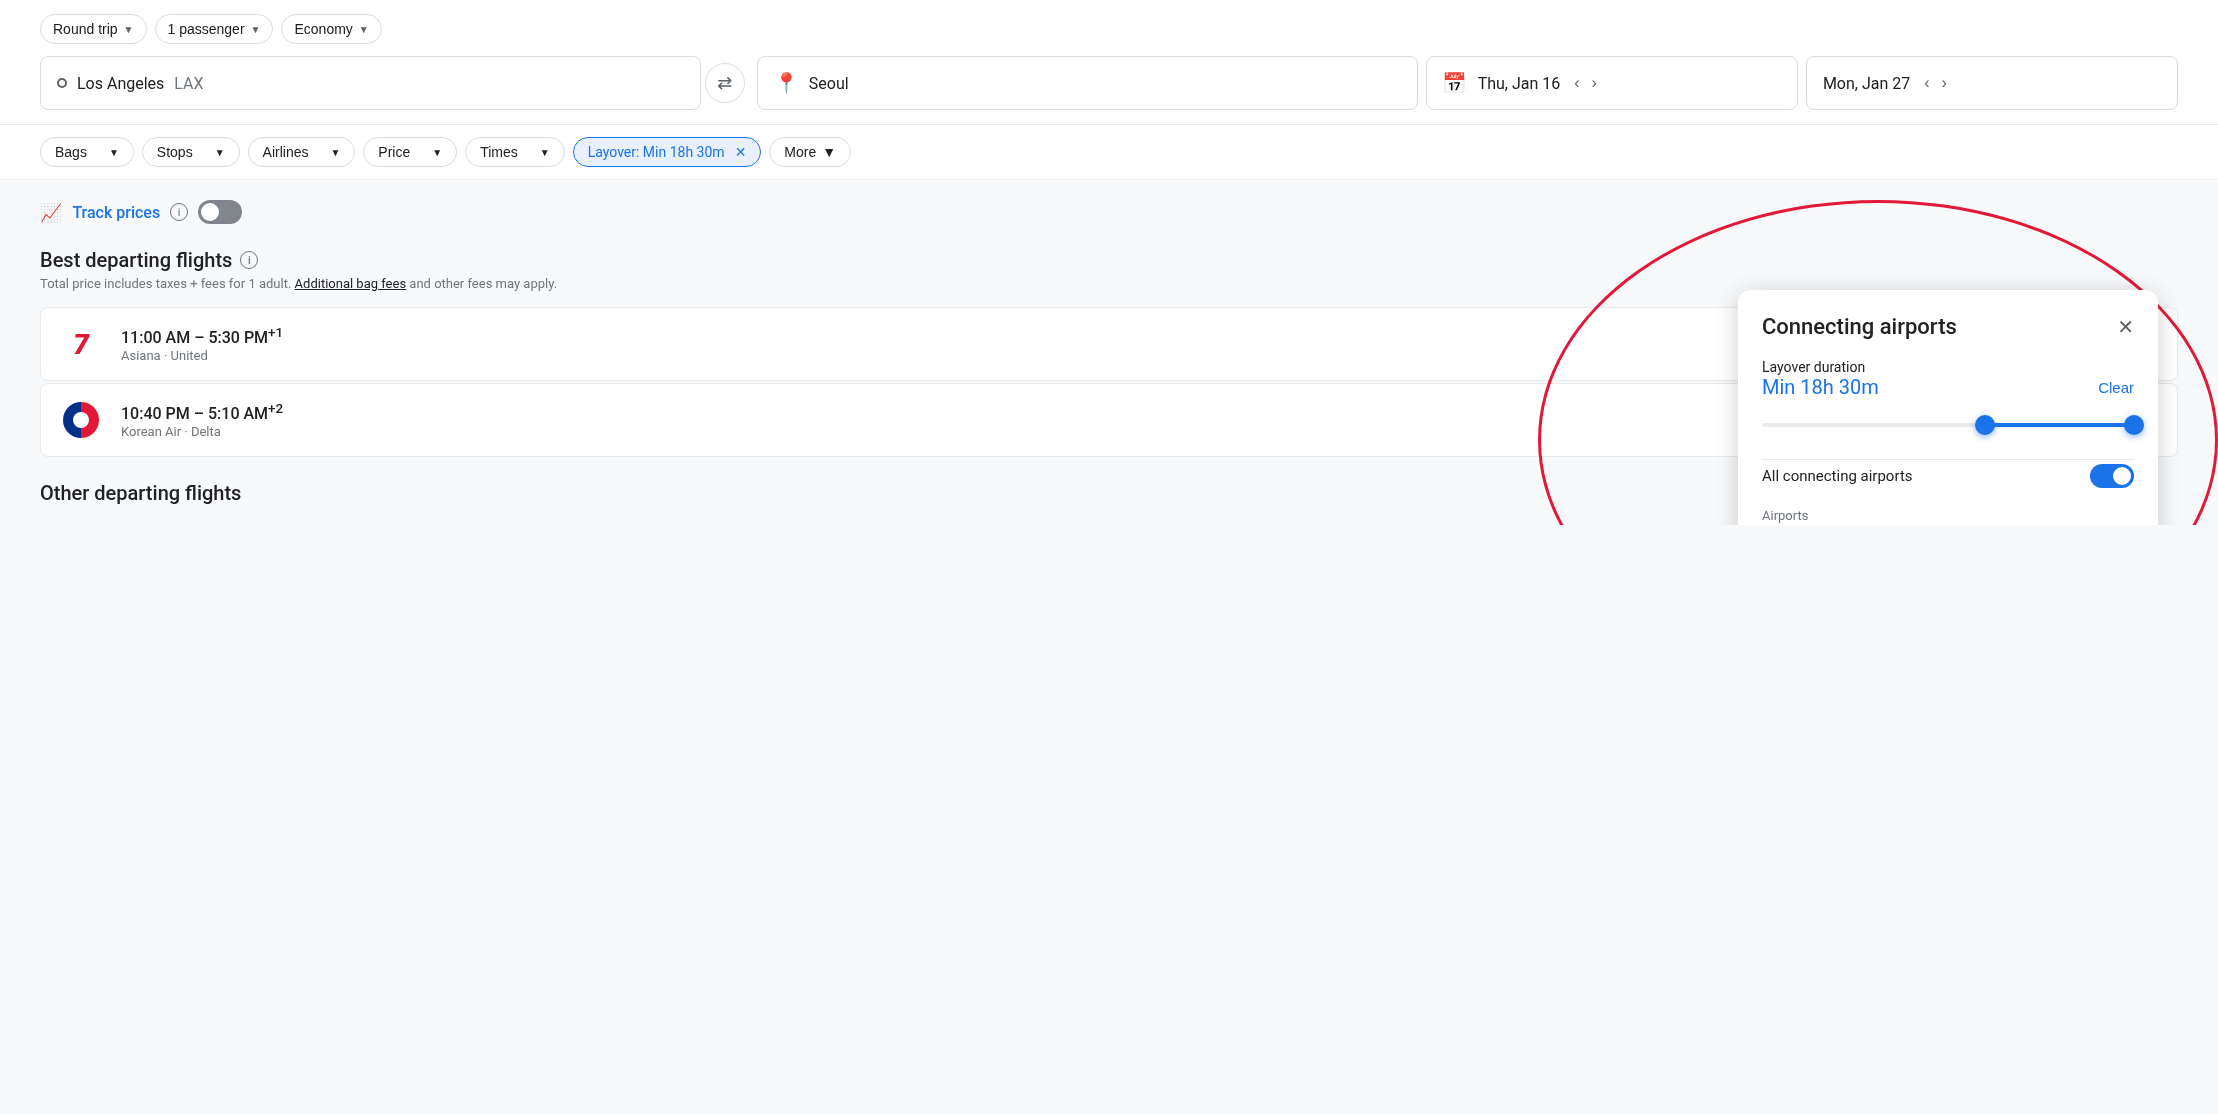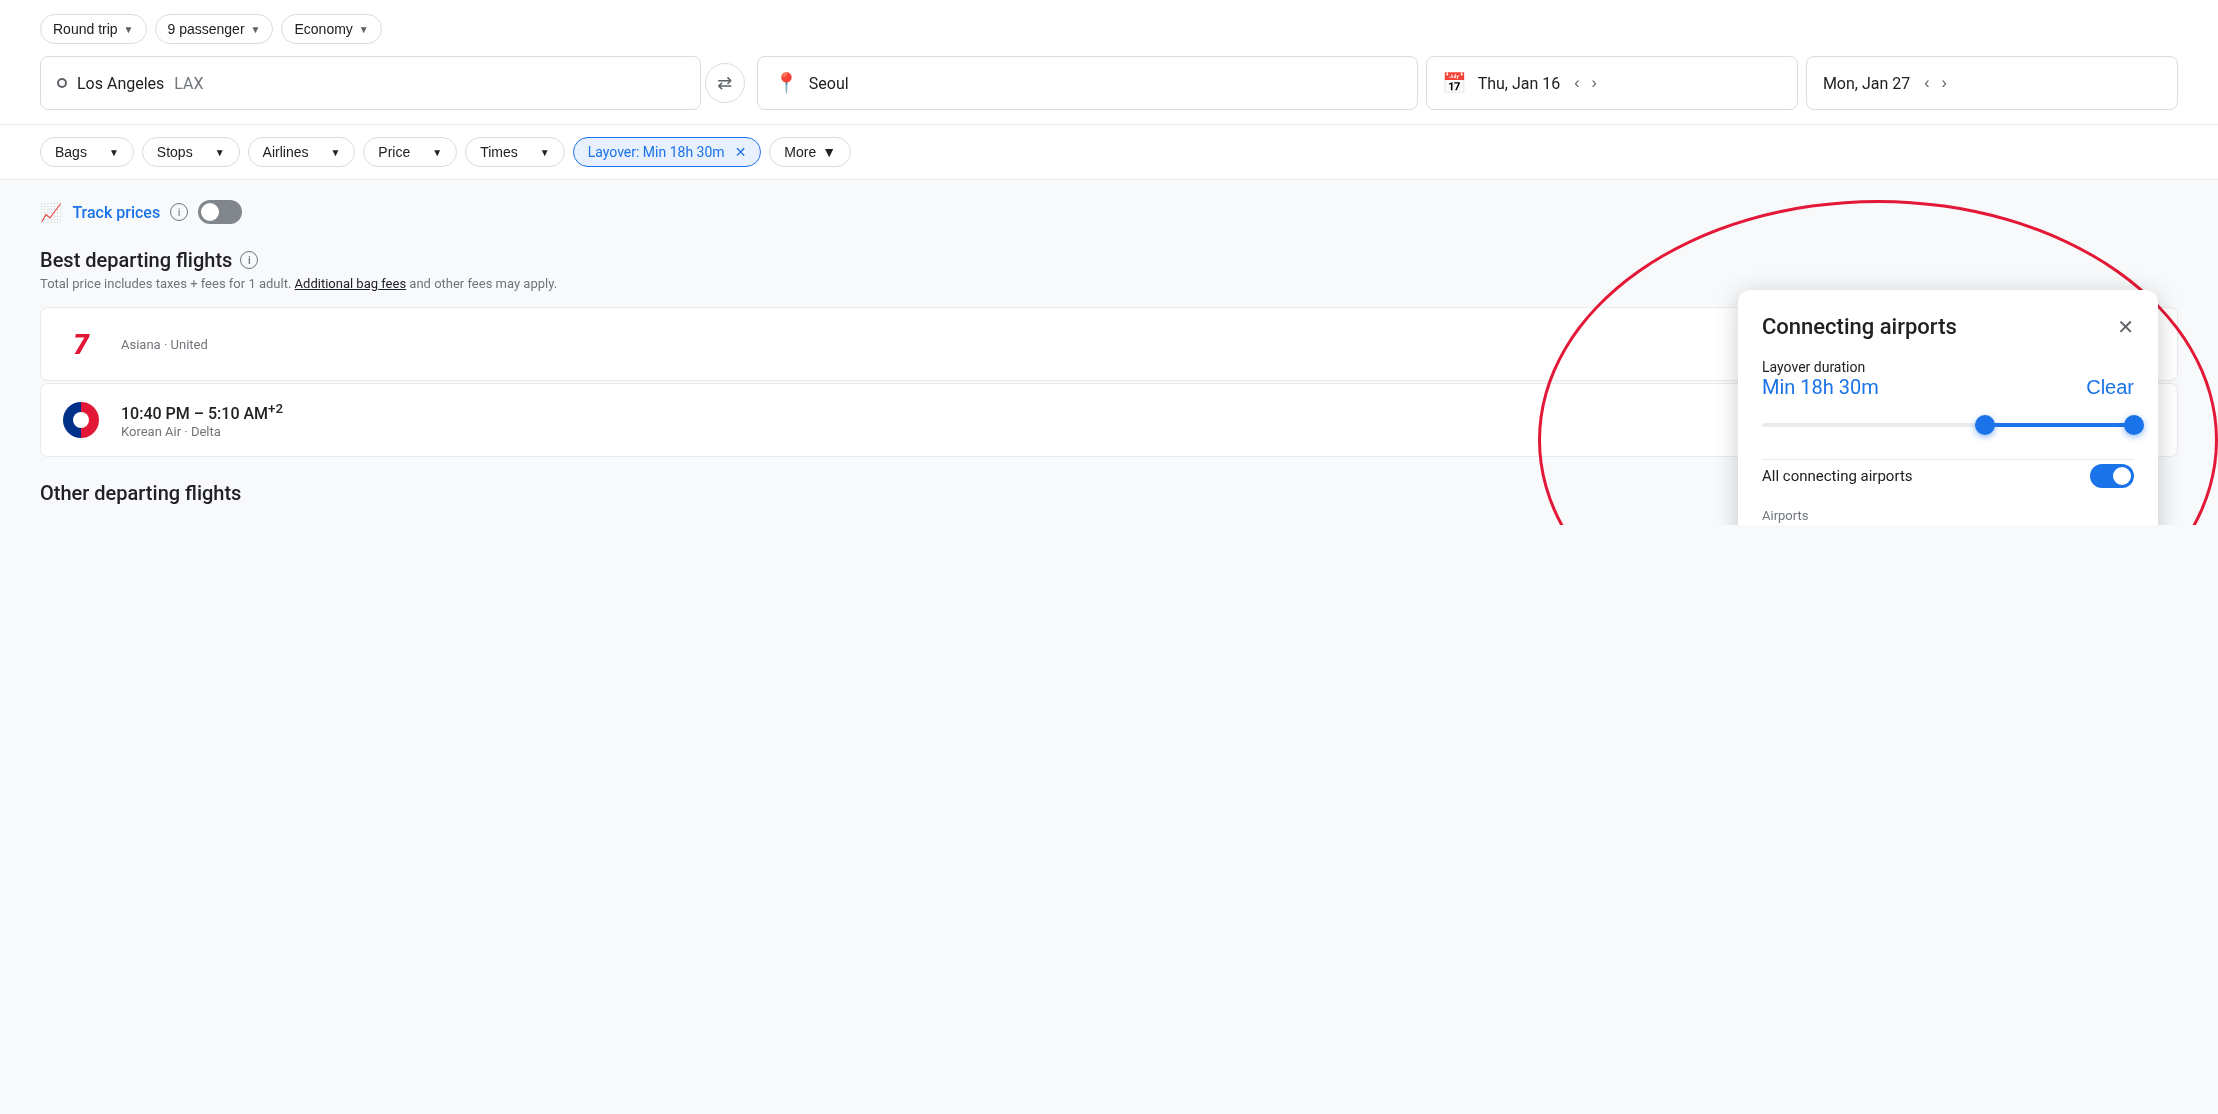--- a/index.html
+++ b/index.html
@@ -444,21 +444,21 @@
       align-items: center;
       margin-bottom: 16px;
     }
 
     .layover-value {
       font-size: 20px;
       color: #1a73e8;
     }
 
     .clear-btn {
-      font-size: 20px;
+      font-size: 15px;
       color: #1a73e8;
       background: none;
       border: none;
       cursor: pointer;
     }
 
     .slider-container {
       position: relative;
       height: 20px;
       margin-bottom: 24px;
@@ -587,21 +587,21 @@
 </head>
 <body>
 
 <div class="top-bar">
   <div class="trip-options">
     <button class="trip-option-btn">
       <span>Round trip</span>
       <span class="chevron">▼</span>
     </button>
     <button class="trip-option-btn">
-      <span>9 passenger</span>
+      <span>1 passenger</span>
       <span class="chevron">▼</span>
     </button>
     <button class="trip-option-btn">
       <span>Economy</span>
       <span class="chevron">▼</span>
     </button>
   </div>
 
   <div class="search-row">
     <div class="search-field">
@@ -683,20 +683,23 @@
     <a>Additional bag fees</a>
     <span>and other fees may apply.</span>
   </div>
 
   <div class="flight-card">
     <div class="flight-row">
       <div class="airline-logo">
         <span class="asiana-logo">7</span>
       </div>
       <div class="flight-times">
+        <div class="time-range">
+          <span>11:00 AM – 5:30 PM</span><sup>+1</sup>
+        </div>
         <div class="airline-names">Asiana · United</div>
       </div>
       <div class="flight-duration">
         <div class="duration-time">13h 30m</div>
         <div class="duration-route">LAX–ICN</div>
       </div>
       <div class="flight-price">
         <span>N</span>
       </div>
       <button class="expand-btn">⌄</button>

